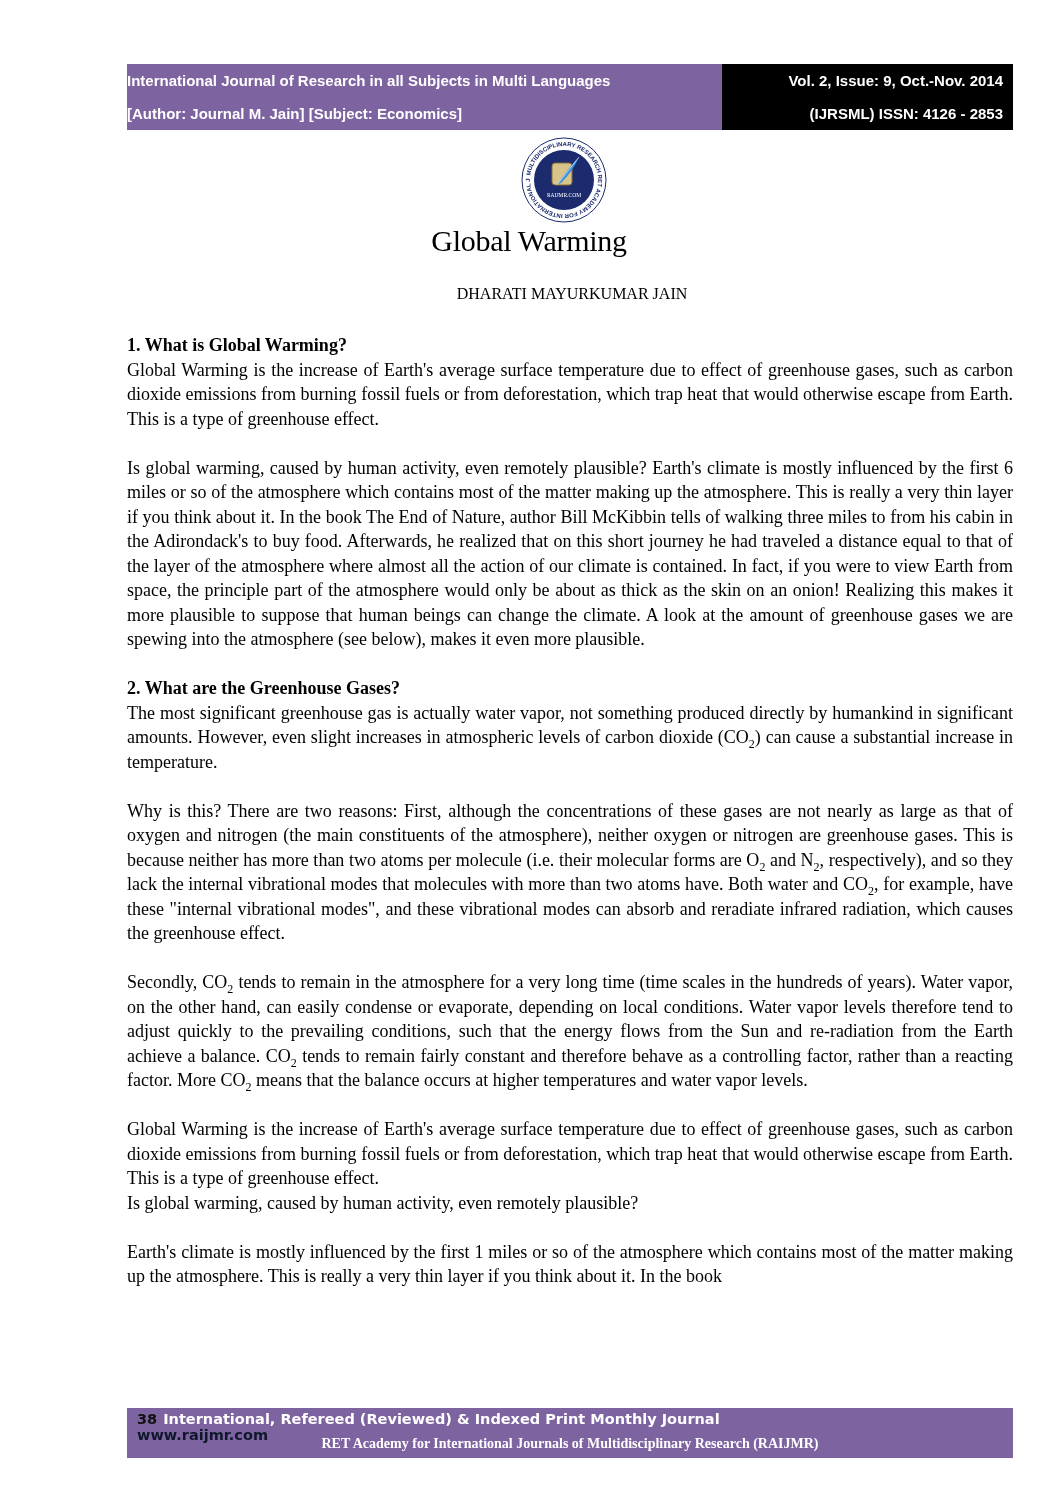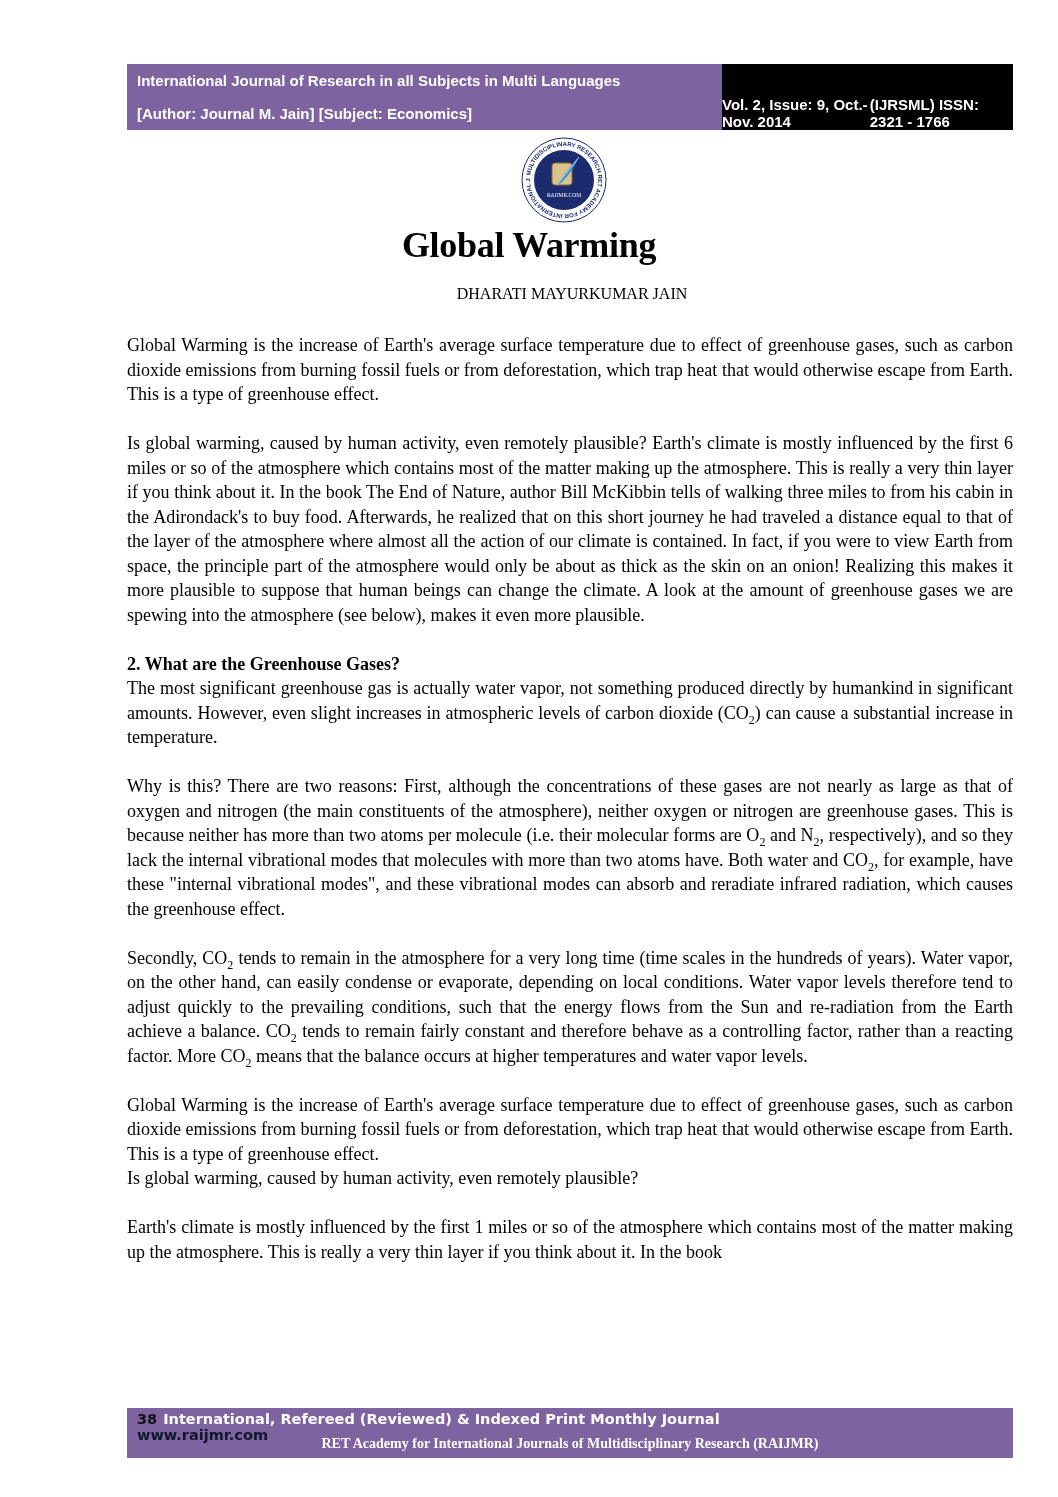--- a/index.html
+++ b/index.html
@@ -23,55 +23,54 @@
     height: 66px;
     display: flex;
   }
   .header-left {
     width: 595px;
     background: #7e63a1;
     color: #fff;
     font-family: "Liberation Sans", sans-serif;
     font-weight: bold;
     font-size: 15px;
-    padding-left: 10px;
     box-sizing: border-box;
     display: flex;
     flex-direction: column;
     justify-content: space-around;
   }
   .header-right {
     flex: 1;
     background: #000;
     color: #fff;
     font-family: "Liberation Sans", sans-serif;
     font-weight: bold;
     font-size: 15px;
     padding-right: 10px;
     box-sizing: border-box;
     display: flex;
-    flex-direction: row;
+    flex-direction: column;
     justify-content: space-around;
     align-items: flex-end;
   }
   .logo {
     position: absolute;
     left: 521px;
     top: 137px;
     width: 86px;
     height: 86px;
   }
   .title {
     position: absolute;
     left: 0;
     width: 1058px;
     top: 224px;
     text-align: center;
-    font-size: 36px;
-    font-weight: bold;
+    font-size: 30px;
+    font-weight: normal;
     letter-spacing: -0.3px;
   }
   .author {
     position: absolute;
     left: 0;
     width: 1144px;
     top: 285px;
     text-align: center;
     font-size: 16px;
   }
@@ -145,21 +144,21 @@
 </head>
 <body>
 
 <div class="header">
   <div class="header-left">
     <div>International Journal of Research in all Subjects in Multi Languages</div>
     <div>[Author: Journal M. Jain] [Subject: Economics]</div>
   </div>
   <div class="header-right">
     <div>Vol. 2, Issue: 9, Oct.-Nov. 2014</div>
-    <div>(IJRSML)  ISSN: 2321 - 1766</div>
+    <div>(IJRSML)  ISSN: 4126 - 2853</div>
   </div>
 </div>
 
 <div class="logo">
   <svg width="86" height="86" viewBox="0 0 86 86">
     <defs>
       <path id="ringpath" d="M 43 43 m -34 0 a 34 34 0 1 1 68 0 a 34 34 0 1 1 -68 0"></path>
     </defs>
     <circle cx="43" cy="43" r="42" fill="#ffffff" stroke="#1a2a6c" stroke-width="1"></circle>
     <circle cx="43" cy="43" r="30" fill="#1c2a6e"></circle>
@@ -170,20 +169,21 @@
     <path d="M 36 48 Q 48 30 58 20 Q 52 34 40 46 Z" fill="#3a8ee0"></path>
     <path d="M 36 48 L 58 20" stroke="#ffffff" stroke-width="0.6"></path>
     <text x="43" y="60" text-anchor="middle" font-size="5.5" font-family="Liberation Serif, serif" fill="#ffffff">RAIJMR.COM</text>
   </svg>
 </div>
 
 <div class="title">Global Warming</div>
 <div class="author">DHARATI MAYURKUMAR JAIN</div>
 
 <div class="content">
+  <h2>1. What is Global Warming?</h2>
   <p>Global Warming is the increase of Earth's average surface temperature due to effect of greenhouse gases, such as carbon dioxide emissions from burning fossil fuels or from deforestation, which trap heat that would otherwise escape from Earth. This is a type of greenhouse effect.</p>
   <p>Is global warming, caused by human activity, even remotely plausible? Earth's climate is mostly influenced by the first 6 miles or so of the atmosphere which contains most of the matter making up the atmosphere. This is really a very thin layer if you think about it. In the book The End of Nature, author Bill McKibbin tells of walking three miles to from his cabin in the Adirondack's to buy food. Afterwards, he realized that on this short journey he had traveled a distance equal to that of the layer of the atmosphere where almost all the action of our climate is contained. In fact, if you were to view Earth from space, the principle part of the atmosphere would only be about as thick as the skin on an onion! Realizing this makes it more plausible to suppose that human beings can change the climate. A look at the amount of greenhouse gases we are spewing into the atmosphere (see below), makes it even more plausible.</p>
 
   <h2>2. What are the Greenhouse Gases?</h2>
   <p><span>The most significant greenhouse gas is actually water vapor, not something produced directly by humankind in significant amounts. However, even slight increases in atmospheric levels of carbon dioxide (CO</span><sub>2</sub><span>) can cause a substantial increase in temperature.</span></p>
   <p><span>Why is this? There are two reasons: First, although the concentrations of these gases are not nearly as large as that of oxygen and nitrogen (the main constituents of the atmosphere), neither oxygen or nitrogen are greenhouse gases. This is because neither has more than two atoms per molecule (i.e. their molecular forms are O</span><sub>2</sub><span> and N</span><sub>2</sub><span>, respectively), and so they lack the internal vibrational modes that molecules with more than two atoms have. Both water and CO</span><sub>2</sub><span>, for example, have these "internal vibrational modes", and these vibrational modes can absorb and reradiate infrared radiation, which causes the greenhouse effect.</span></p>
   <p><span>Secondly, CO</span><sub>2</sub><span> tends to remain in the atmosphere for a very long time (time scales in the hundreds of years). Water vapor, on the other hand, can easily condense or evaporate, depending on local conditions. Water vapor levels therefore tend to adjust quickly to the prevailing conditions, such that the energy flows from the Sun and re-radiation from the Earth achieve a balance. CO</span><sub>2</sub><span> tends to remain fairly constant and therefore behave as a controlling factor, rather than a reacting factor. More CO</span><sub>2</sub><span> means that the balance occurs at higher temperatures and water vapor levels.</span></p>
   <p class="tight">Global Warming is the increase of Earth's average surface temperature due to effect of greenhouse gases, such as carbon dioxide emissions from burning fossil fuels or from deforestation, which trap heat that would otherwise escape from Earth. This is a type of greenhouse effect.</p>
   <p>Is global warming, caused by human activity, even remotely plausible?</p>
   <p class="tight">Earth's climate is mostly influenced by the first 1 miles or so of the atmosphere which contains most of the matter making up the atmosphere. This is really a very thin layer if you think about it. In the book</p>

